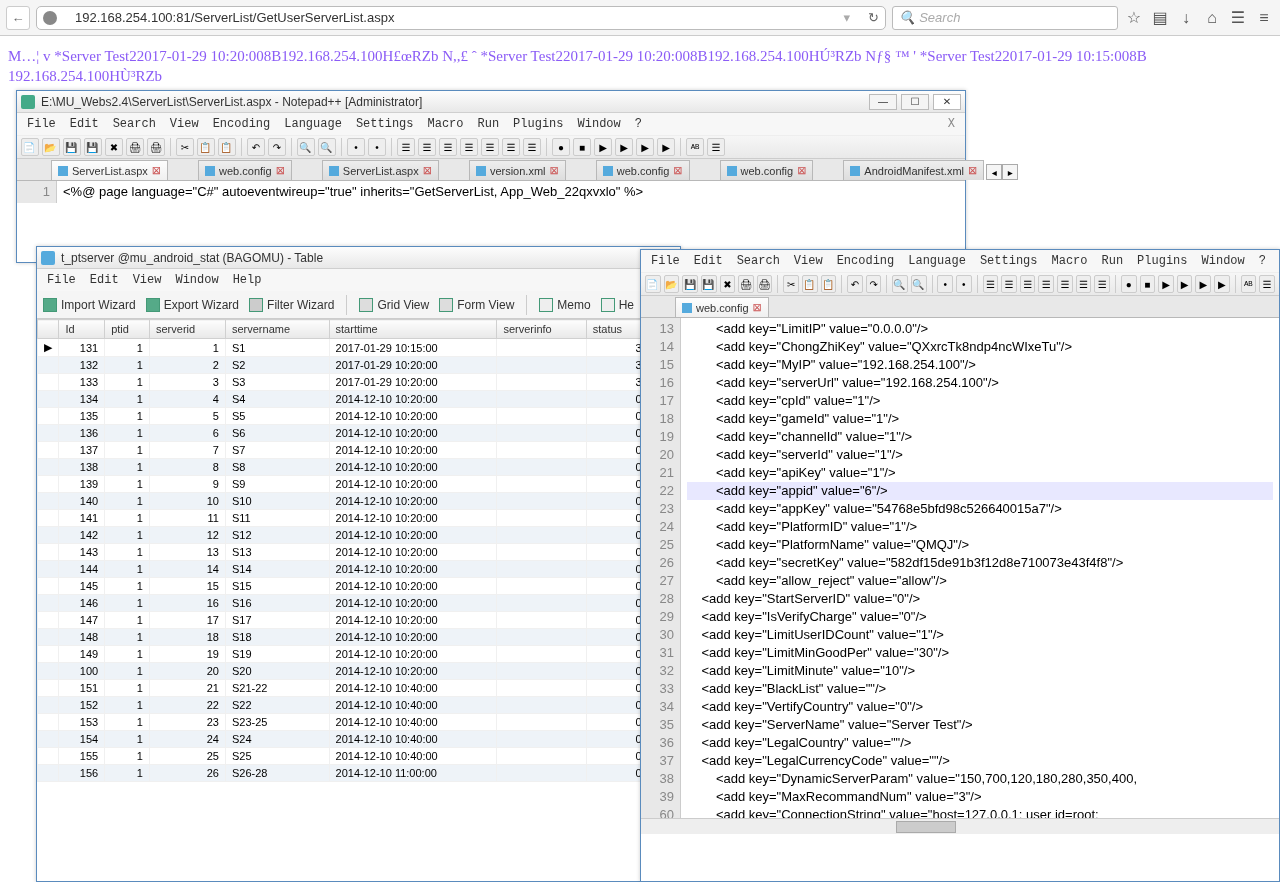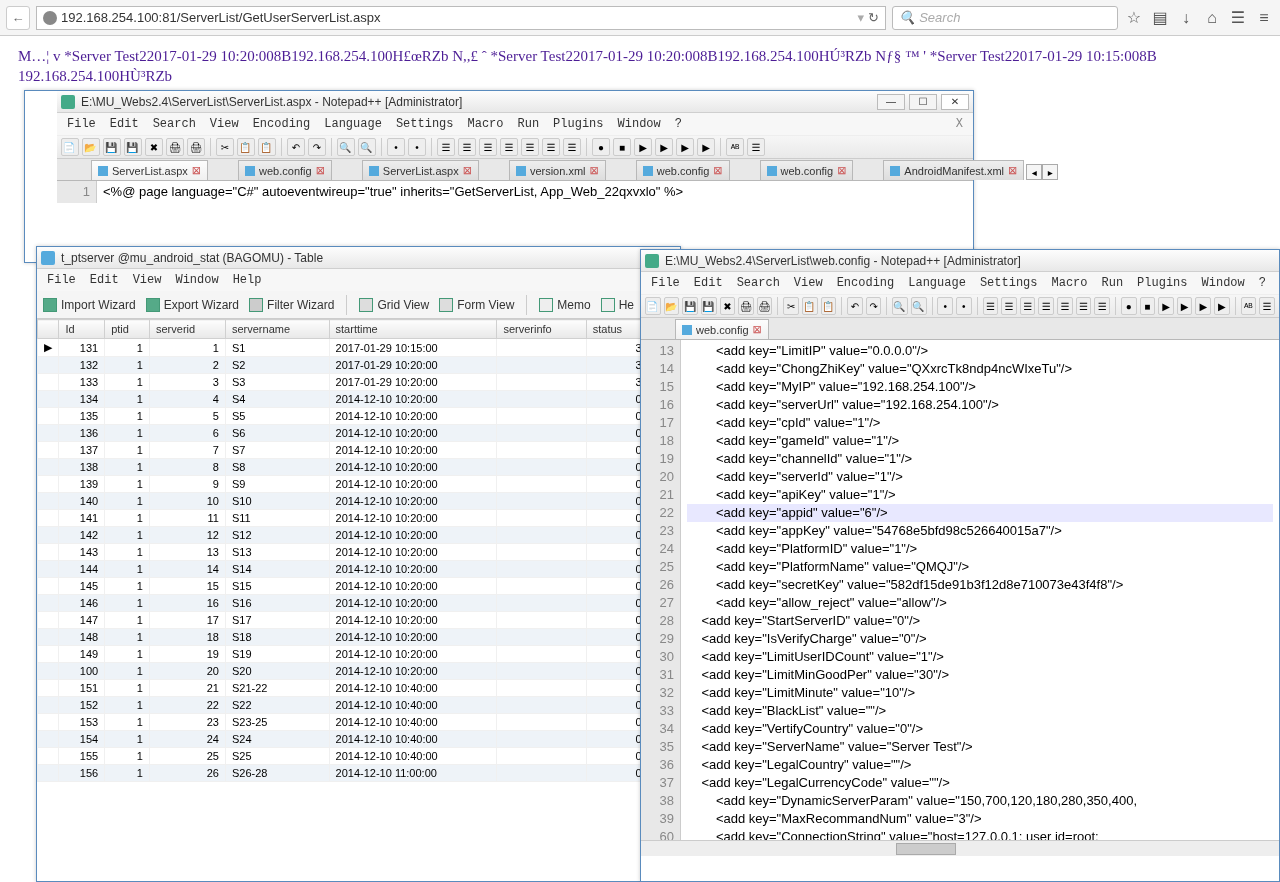--- a/index.html
+++ b/index.html
@@ -1,27 +1,27 @@
 <!DOCTYPE html>
 <html><head>
 <meta charset="utf-8">
 <style>
 * { box-sizing: border-box; margin: 0; padding: 0; font-family: "Segoe UI", Tahoma, sans-serif; }
 body { background: #fff; width: 1280px; height: 882px; overflow: hidden; position: relative; }
 
 
 .browser-bar { height: 36px; background: #f5f5f5; border-bottom: 1px solid #ccc; display: flex; align-items: center; padding: 0 6px; gap: 6px; }
 .browser-bar button { width: 24px; height: 24px; background: #fff; border: 1px solid #ccc; border-radius: 3px; color: #666; font-size: 13px; }
-.url-bar { flex: 1; height: 24px; border: 1px solid #bbb; border-radius: 0; background: #fff; display: flex; align-items: center; padding: 0 6px; gap: 4px; font-size: 13px; color: #333; }
+.url-bar { flex: 1; height: 24px; border: 1px solid #bbb; border-radius: 5px; background: #fff; display: flex; align-items: center; padding: 0 6px; gap: 18px; font-size: 13px; color: #333; }
 .url-bar .globe { width: 14px; height: 14px; border-radius: 50%; background: #888; }
 .search-bar { width: 226px; height: 24px; border: 1px solid #bbb; border-radius: 3px; background: #fff; display: flex; align-items: center; padding: 0 6px; font-size: 13px; color: #aaa; font-style: italic; gap: 4px; }
 .ff-icon { width: 20px; text-align: center; color: #555; font-size: 16px; }
 
 
-.page-text { padding: 10px 8px 0 18px; font-size: 15px; color: #4c1d95; line-height: 20px; font-family: "Times New Roman", serif; }
+.page-text { padding: 10px 8px 0 8px; font-size: 15px; color: #8b5cf6; line-height: 20px; font-family: "Times New Roman", serif; }
 
 
 .win { position: absolute; background: #fff; border: 1px solid #5a8bbd; box-shadow: 0 0 4px rgba(0,0,0,.2); }
 .win-title { height: 22px; background: linear-gradient(#fdfdfd,#e8e8e8); border-bottom: 1px solid #cfcfcf; display: flex; align-items: center; padding: 0 4px; font-size: 12px; color: #333; }
 .win-title .icon { width: 14px; height: 14px; background: #4a8; margin-right: 6px; border-radius: 2px; }
 .win-ctrls { margin-left: auto; display: flex; gap: 4px; }
 .win-ctrls span { width: 28px; height: 16px; border: 1px solid #bbb; background: #f4f4f4; font-size: 10px; display: flex; align-items: center; justify-content: center; }
 .win-ctrls .close { background: #fff; }
 .menubar { height: 22px; display: flex; align-items: center; padding: 0 4px; font-size: 12px; color: #333; gap: 2px; background: #f7f7f7; }
 .menubar span { padding: 2px 6px; font-family: Liberation Mono, monospace; }
@@ -80,21 +80,21 @@
   <span class="ff-icon">☆</span>
   <span class="ff-icon">▤</span>
   <span class="ff-icon">↓</span>
   <span class="ff-icon">⌂</span>
   <span class="ff-icon">☰</span>
   <span class="ff-icon">≡</span>
 </div>
 
 <div class="page-text">M…¦ v  *Server Test22017-01-29 10:20:008B192.168.254.100H£œRZb N,,£ ˆ  *Server Test22017-01-29 10:20:008B192.168.254.100HÚ³RZb Nƒ§ ™ '  *Server Test22017-01-29 10:15:008B 192.168.254.100HÙ³RZb</div>
 
-<div class="win" id="win-notepad1" style="left:24px; top:90px; width:950px; height:173px;padding-left:32px;">
+<div class="win" id="win-notepad1" style="left:16px; top:90px; width:950px; height:173px;">
   <div class="win-title">
     <span class="icon"></span>
     <span>E:\MU_Webs2.4\ServerList\ServerList.aspx - Notepad++ [Administrator]</span>
     <div class="win-ctrls">
       <span>—</span>
       <span>☐</span>
       <span class="close">✕</span>
     </div>
   </div>
   <div class="menubar">
@@ -546,24 +546,20 @@
             <td></td>
             <td class="num">0</td>
             <td>-</td>
           </tr>
         </tbody>
     </table>
   </div>
 </div>
 
 <div class="win" id="win-notepad2" style="left:640px; top:249px; width:640px; height:633px;">
-  <div class="win-title">
-    <span class="icon"></span>
-    <span>E:\MU_Webs2.4\ServerList\web.config - Notepad++ [Administrator]</span>
-  </div>
   <div class="menubar">
     <span>File</span>
     <span>Edit</span>
     <span>Search</span>
     <span>View</span>
     <span>Encoding</span>
     <span>Language</span>
     <span>Settings</span>
     <span>Macro</span>
     <span>Run</span>

